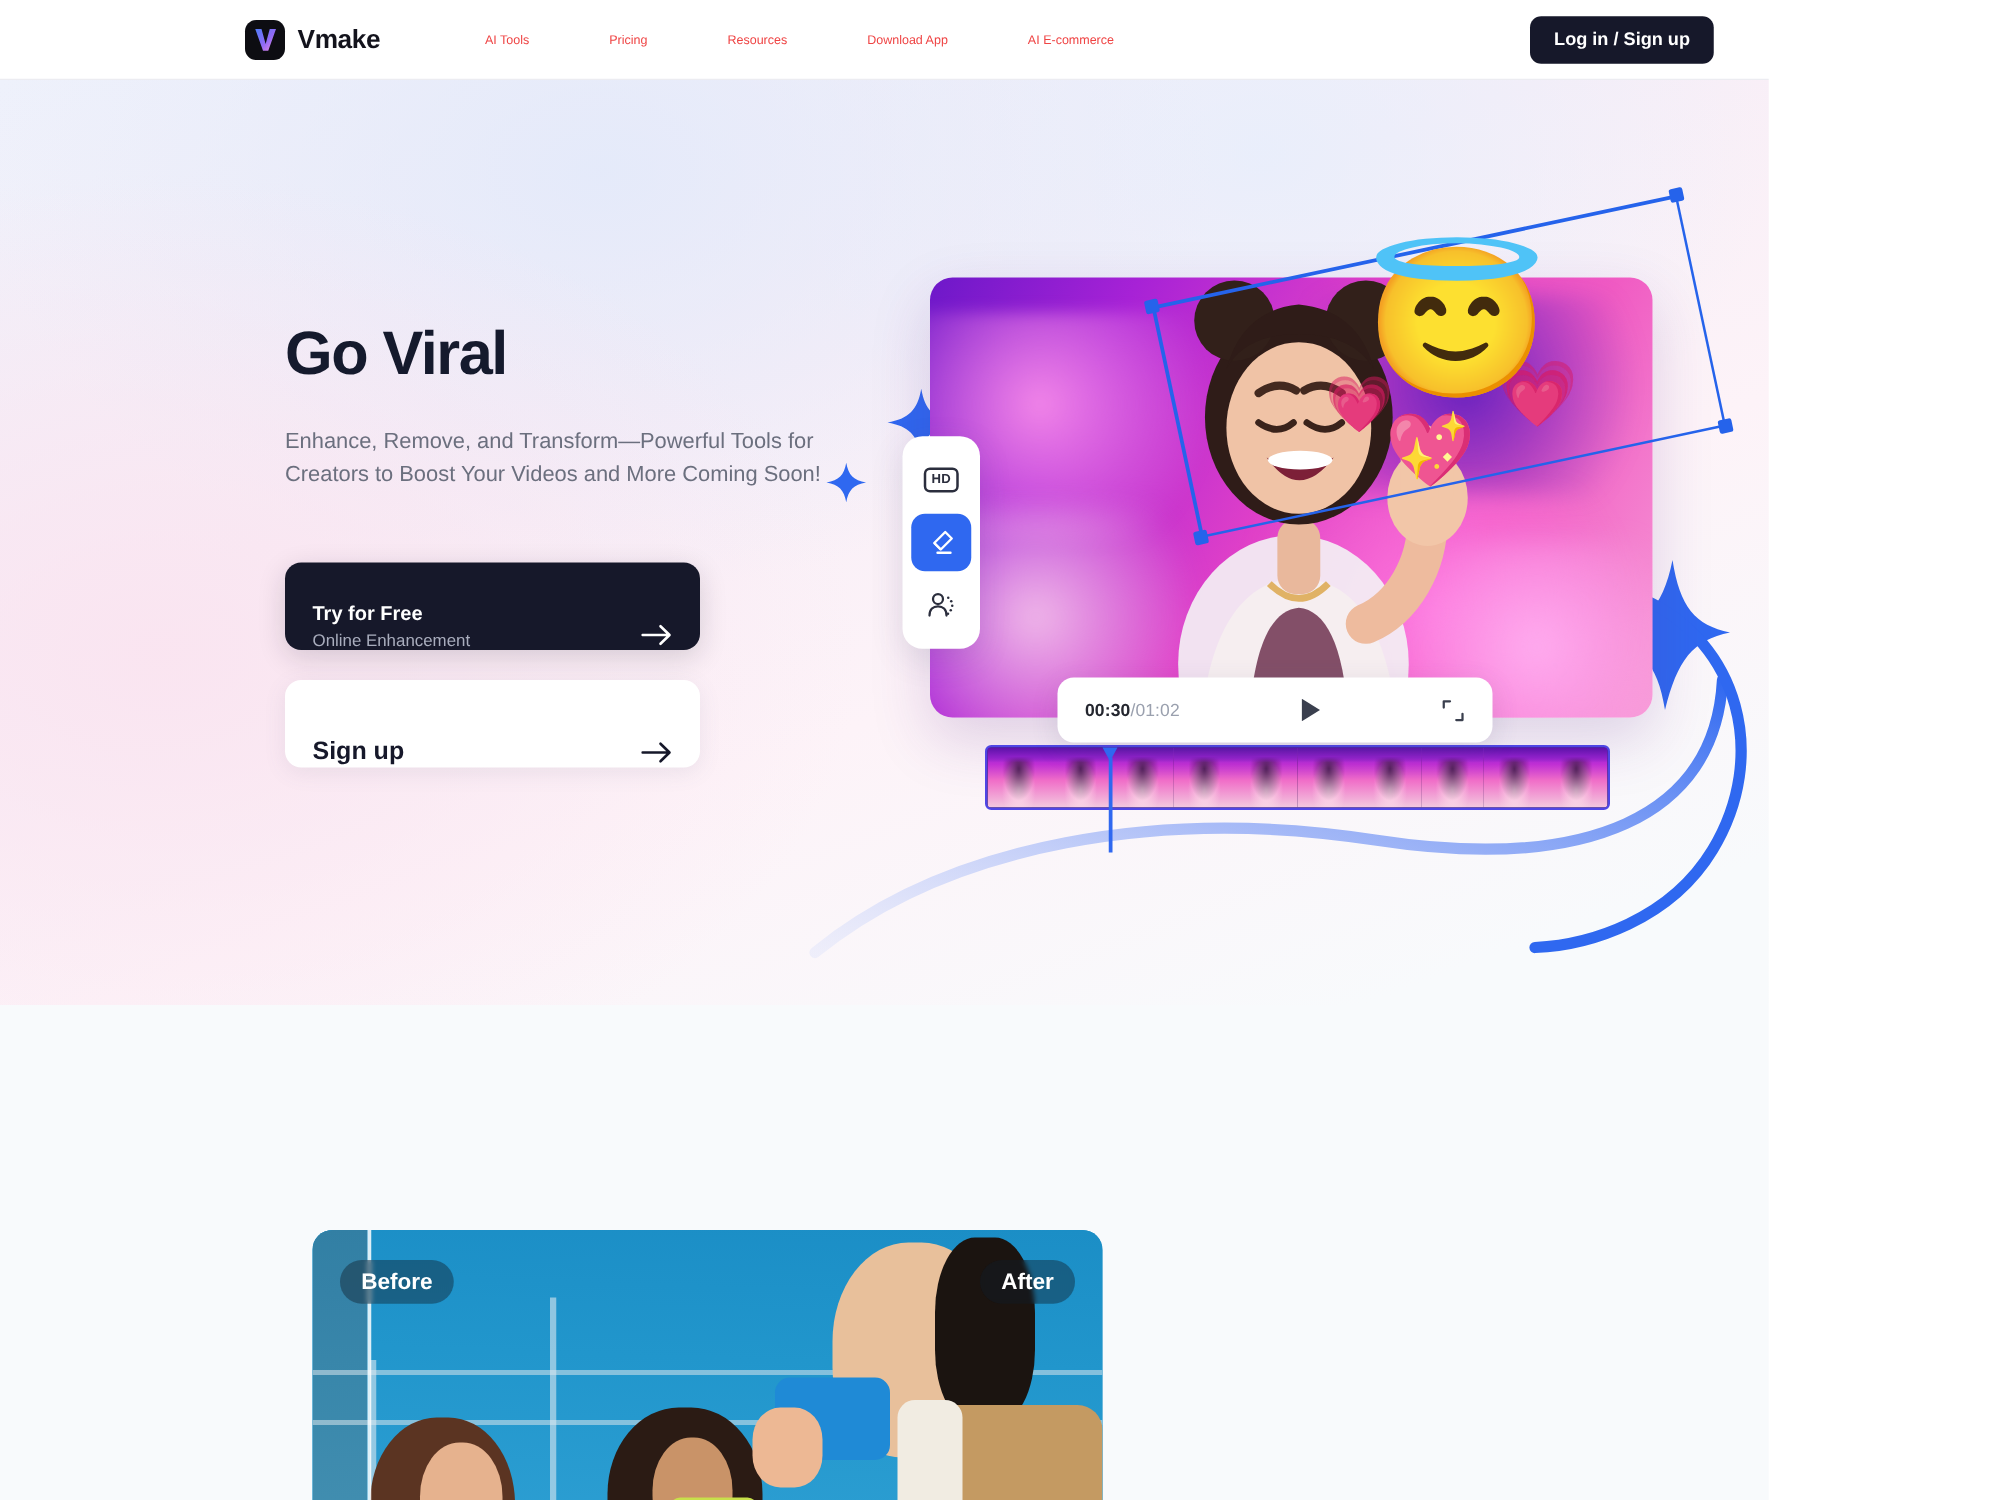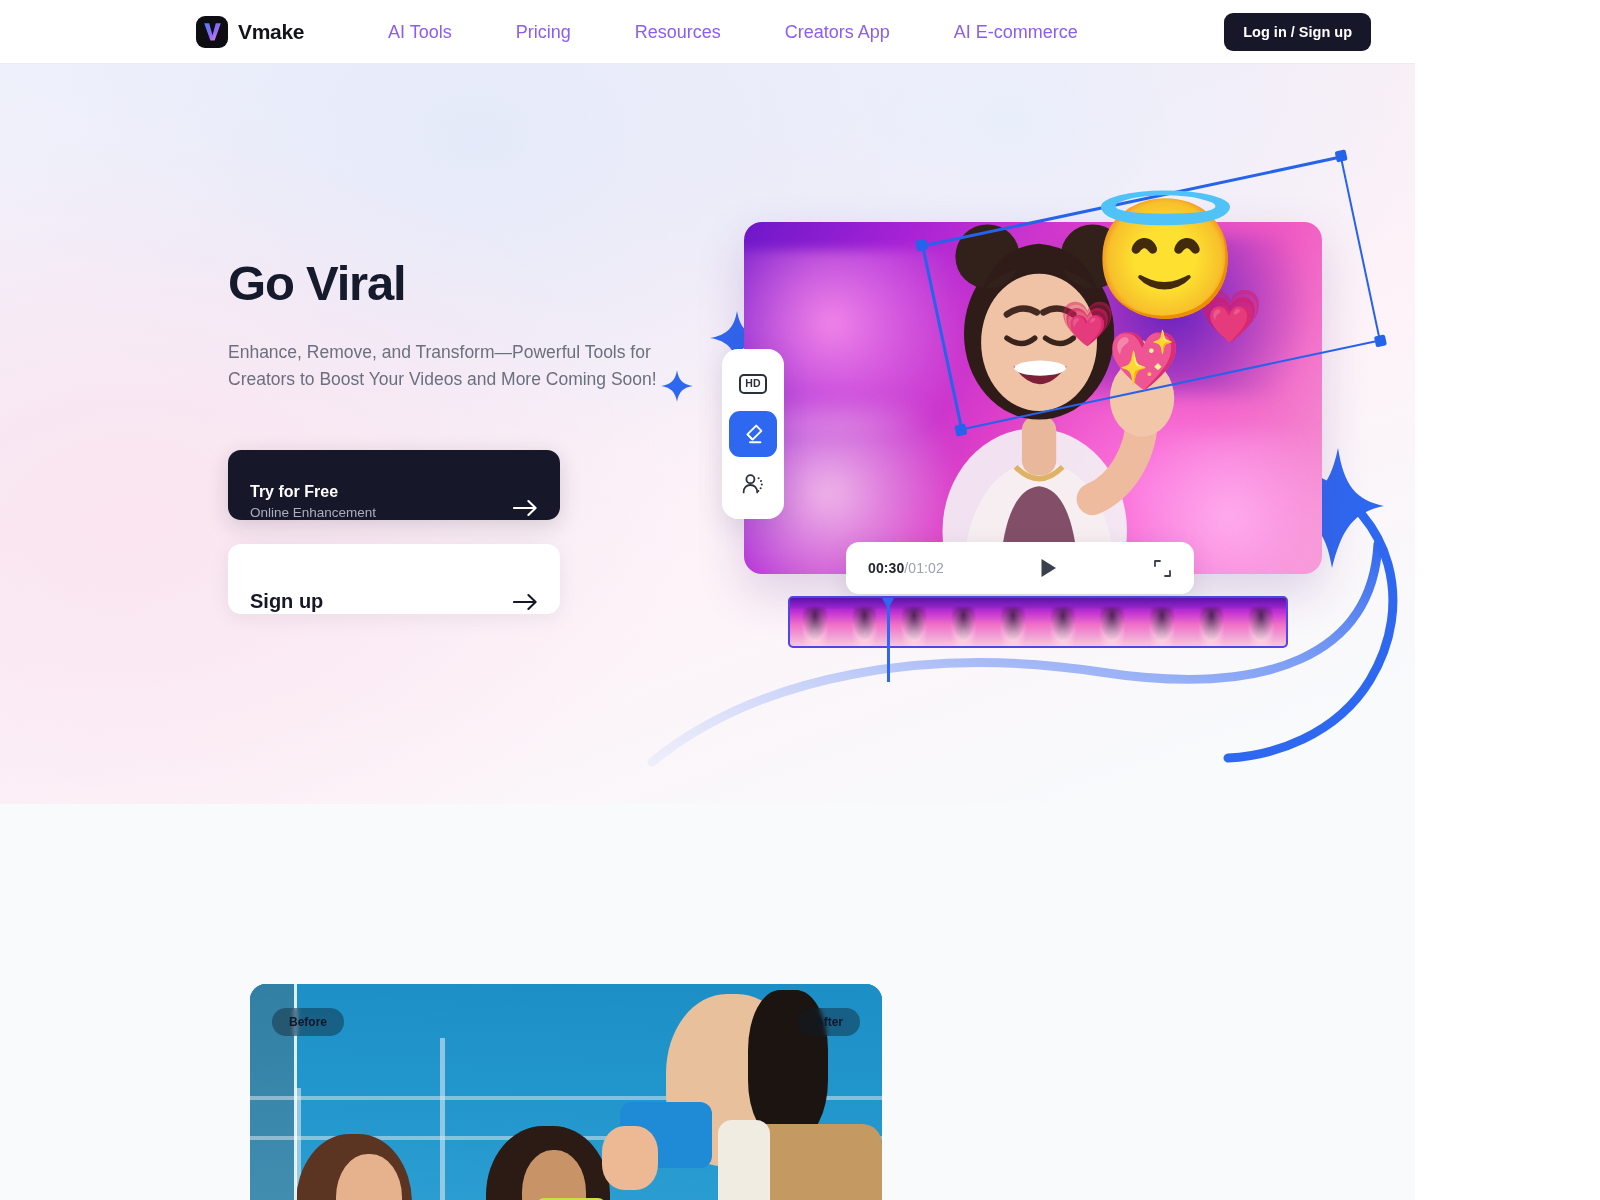--- a/index.html
+++ b/index.html
@@ -35,21 +35,21 @@
     flex: none;
   }
   .brand-mark svg { display: block; }
   .brand-name {
     font-size: 21px; font-weight: 700; color: #13131c;
     letter-spacing: -0.3px;
   }
   .nav { position: absolute; left: 388px; top: 0; height: 64px;
          display: flex; align-items: center; gap: 0; }
   .nav-item {
-    font-size: 18px; color: #8b5cf6; font-weight: 400;
+    font-size: 10px; color: #ef4444; font-weight: 400;
     padding: 0 0; margin-right: 64px;
     cursor: pointer; white-space: nowrap;
   }
   .nav-item:last-child { margin-right: 0; }
   .auth-btn {
     position: absolute; right: 229px; top: 50%;
     transform: translateY(-50%);
     background: #16182a; color: #ffffff;
     font-size: 14.5px; font-weight: 700;
     border: none; border-radius: 9px;
@@ -239,21 +239,21 @@
   .rail { position:absolute; background: rgba(215,228,235,0.55); }
   .pole { position:absolute; width:5px; background: rgba(220,232,240,0.6); }
   .person { position:absolute; border-radius: 46% 46% 40% 40%; }
   .ba-divider {
     position: absolute; left: 44px; top: 0; width: 3px; height: 100%;
     background: rgba(255,255,255,0.85); z-index: 6; cursor: ew-resize;
   }
   .ba-badge {
     position: absolute; z-index: 7;
     background: rgba(16,28,40,0.42);
-    color: #0f172a; font-size: 12px; font-weight: 700;
+    color: #ffffff; font-size: 18px; font-weight: 700;
     border-radius: 999px; padding: 7px 17px;
     backdrop-filter: blur(2px);
   }
   .badge-before { left: 22px; top: 24px; }
   .badge-after  { right: 22px; top: 24px; }
 
   .tool-text { position: absolute; left: 956px; top: 22px; width: 560px; }
   .tool-h {
     font-size: 40px; line-height: 1.18; font-weight: 700;
     color: #343a4c; letter-spacing: -0.9px;
@@ -283,21 +283,21 @@
           <path d="M1.2 1.2 H6.2 L9.5 13.2 L12.8 1.2 H17.8 L11.6 18.6 H7.4 Z" fill="url(#vg)"></path>
         </svg>
       </span>
       <span class="brand-name">Vmake</span>
     </div>
 
     <nav class="nav">
       <div class="nav-item">AI Tools</div>
       <div class="nav-item">Pricing</div>
       <div class="nav-item">Resources</div>
-      <div class="nav-item">Creators App</div>
+      <div class="nav-item">Download App</div>
       <div class="nav-item">AI E-commerce</div>
     </nav>
 
     <button class="auth-btn">Log in / Sign up</button>
   </header>
 
   <section class="hero">
 
     <div class="hero-copy">
       <h1 class="hero-title">

